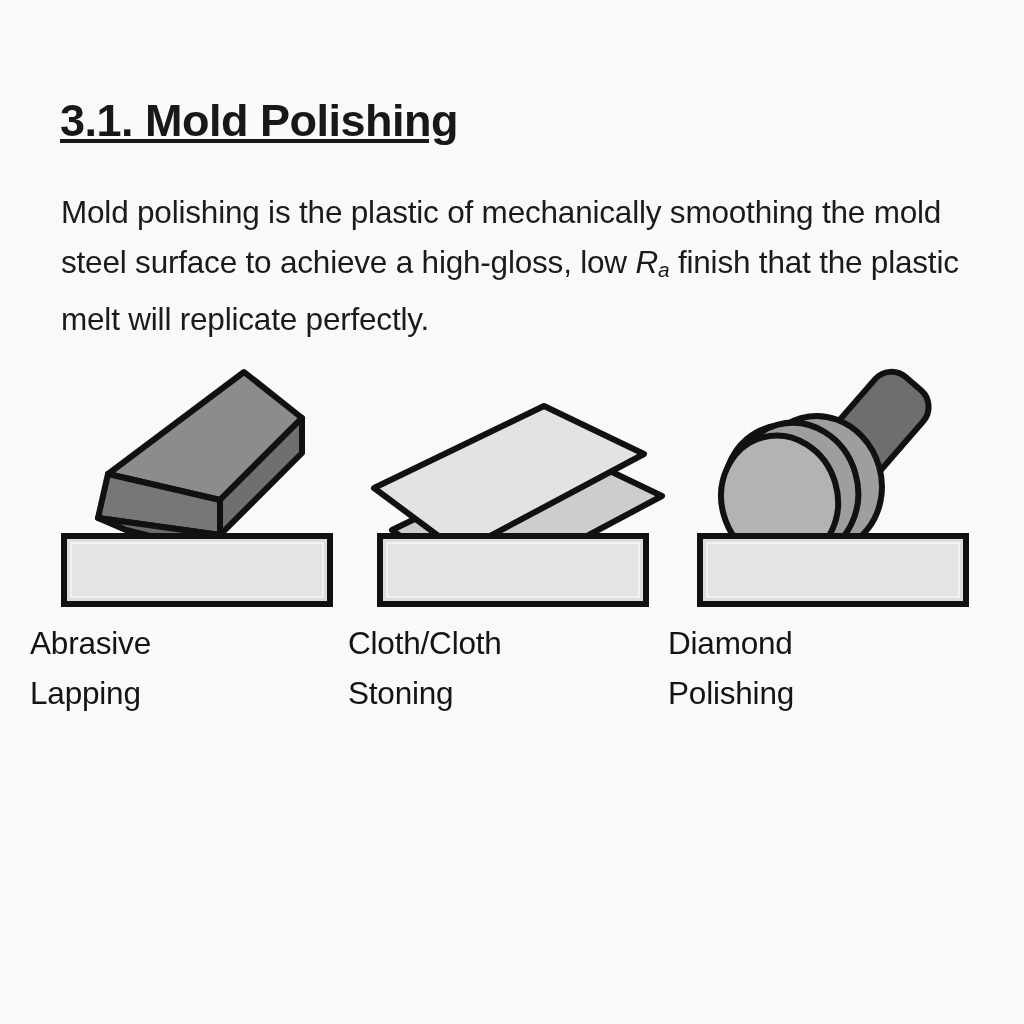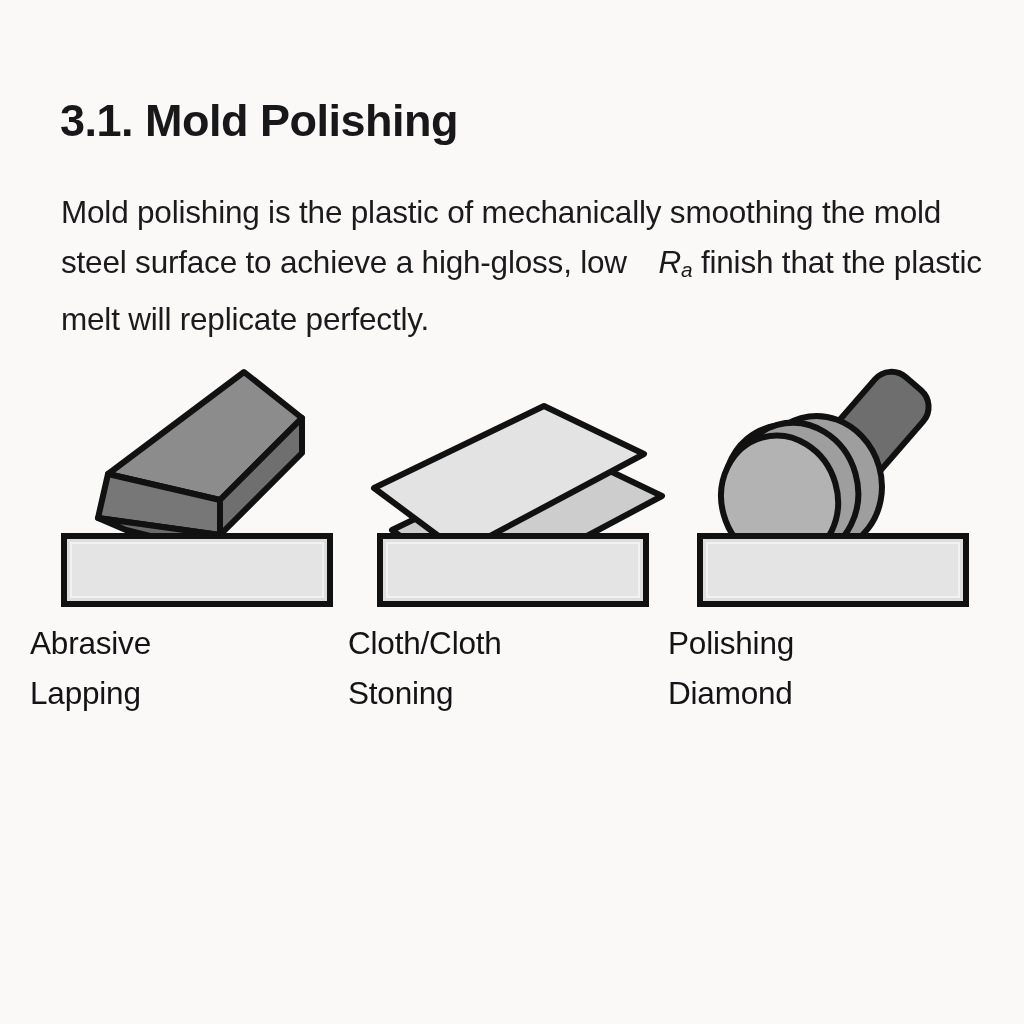--- a/index.html
+++ b/index.html
@@ -25,36 +25,36 @@
   #section-title {
     position: absolute;
     left: 60px;
     top: 63px;
     font-size: 45px;
     font-weight: bold;
     letter-spacing: -0.5px;
     color: #18181a;
     line-height: 56px;
     white-space: nowrap;
+    text-decoration: underline;
   }
 
   
   #intro-paragraph {
     position: absolute;
     left: 61px;
     top: 155px;
     width: 945px;
     font-size: 31.5px;
     line-height: 50px;
     color: #1b1b1d;
     letter-spacing: -0.2px;
   }
   #intro-paragraph .ra {
     font-style: italic;
-    margin-left: 23px;
   }
   #intro-paragraph .ra sub {
     font-style: italic;
     font-size: 0.66em;
     vertical-align: -0.18em;
   }
 
   
   #figure {
     position: absolute;
@@ -180,19 +180,19 @@
             </g>
           </g>
 
           <g>
             <rect x="32" y="186" width="266" height="68" fill="#dedede" stroke="#111111" stroke-width="6"></rect>
             <rect x="39" y="193" width="252" height="54" fill="#e4e4e4" stroke="#f2f2f2" stroke-width="2"></rect>
           </g>
         </svg>
       </div>
       <div class="caption">
+        <div>Diamond</div>
         <div>Polishing</div>
-        <div>Diamond</div>
       </div>
     </div>
 
   </div>
 </div>
 
 </body></html>

